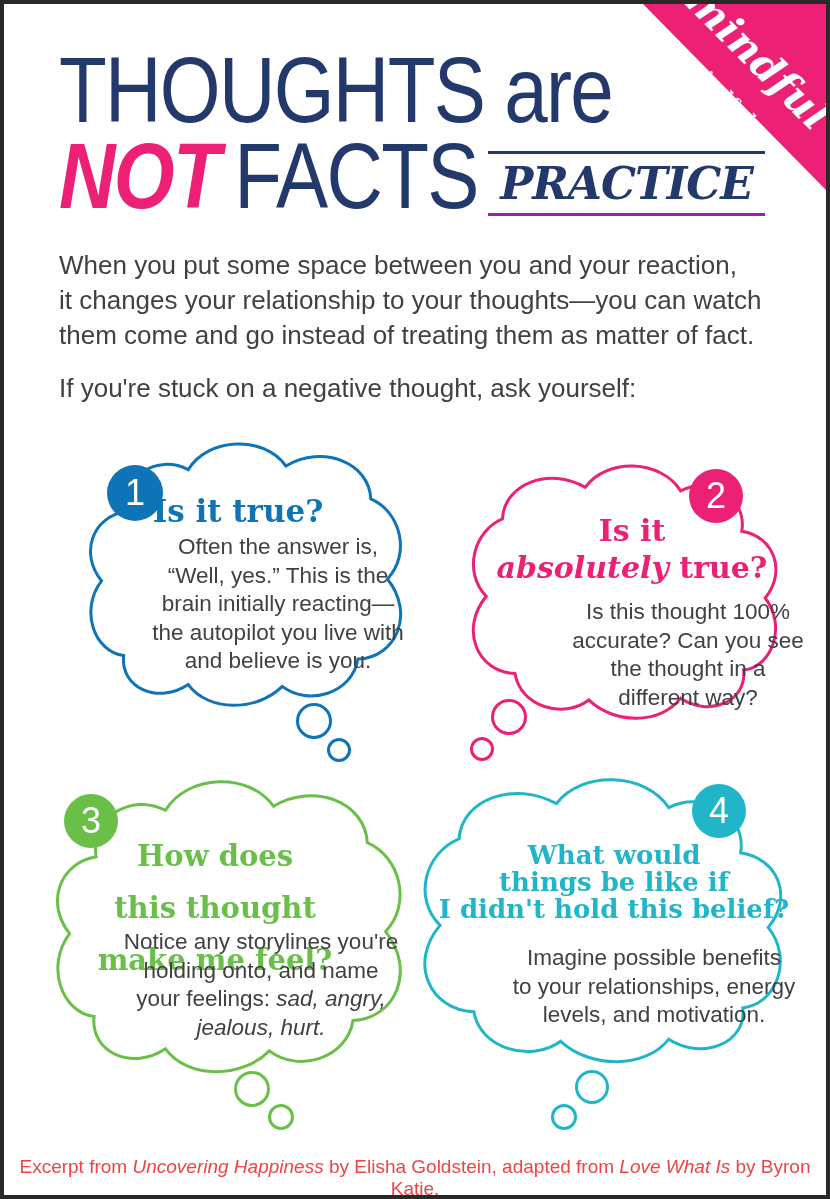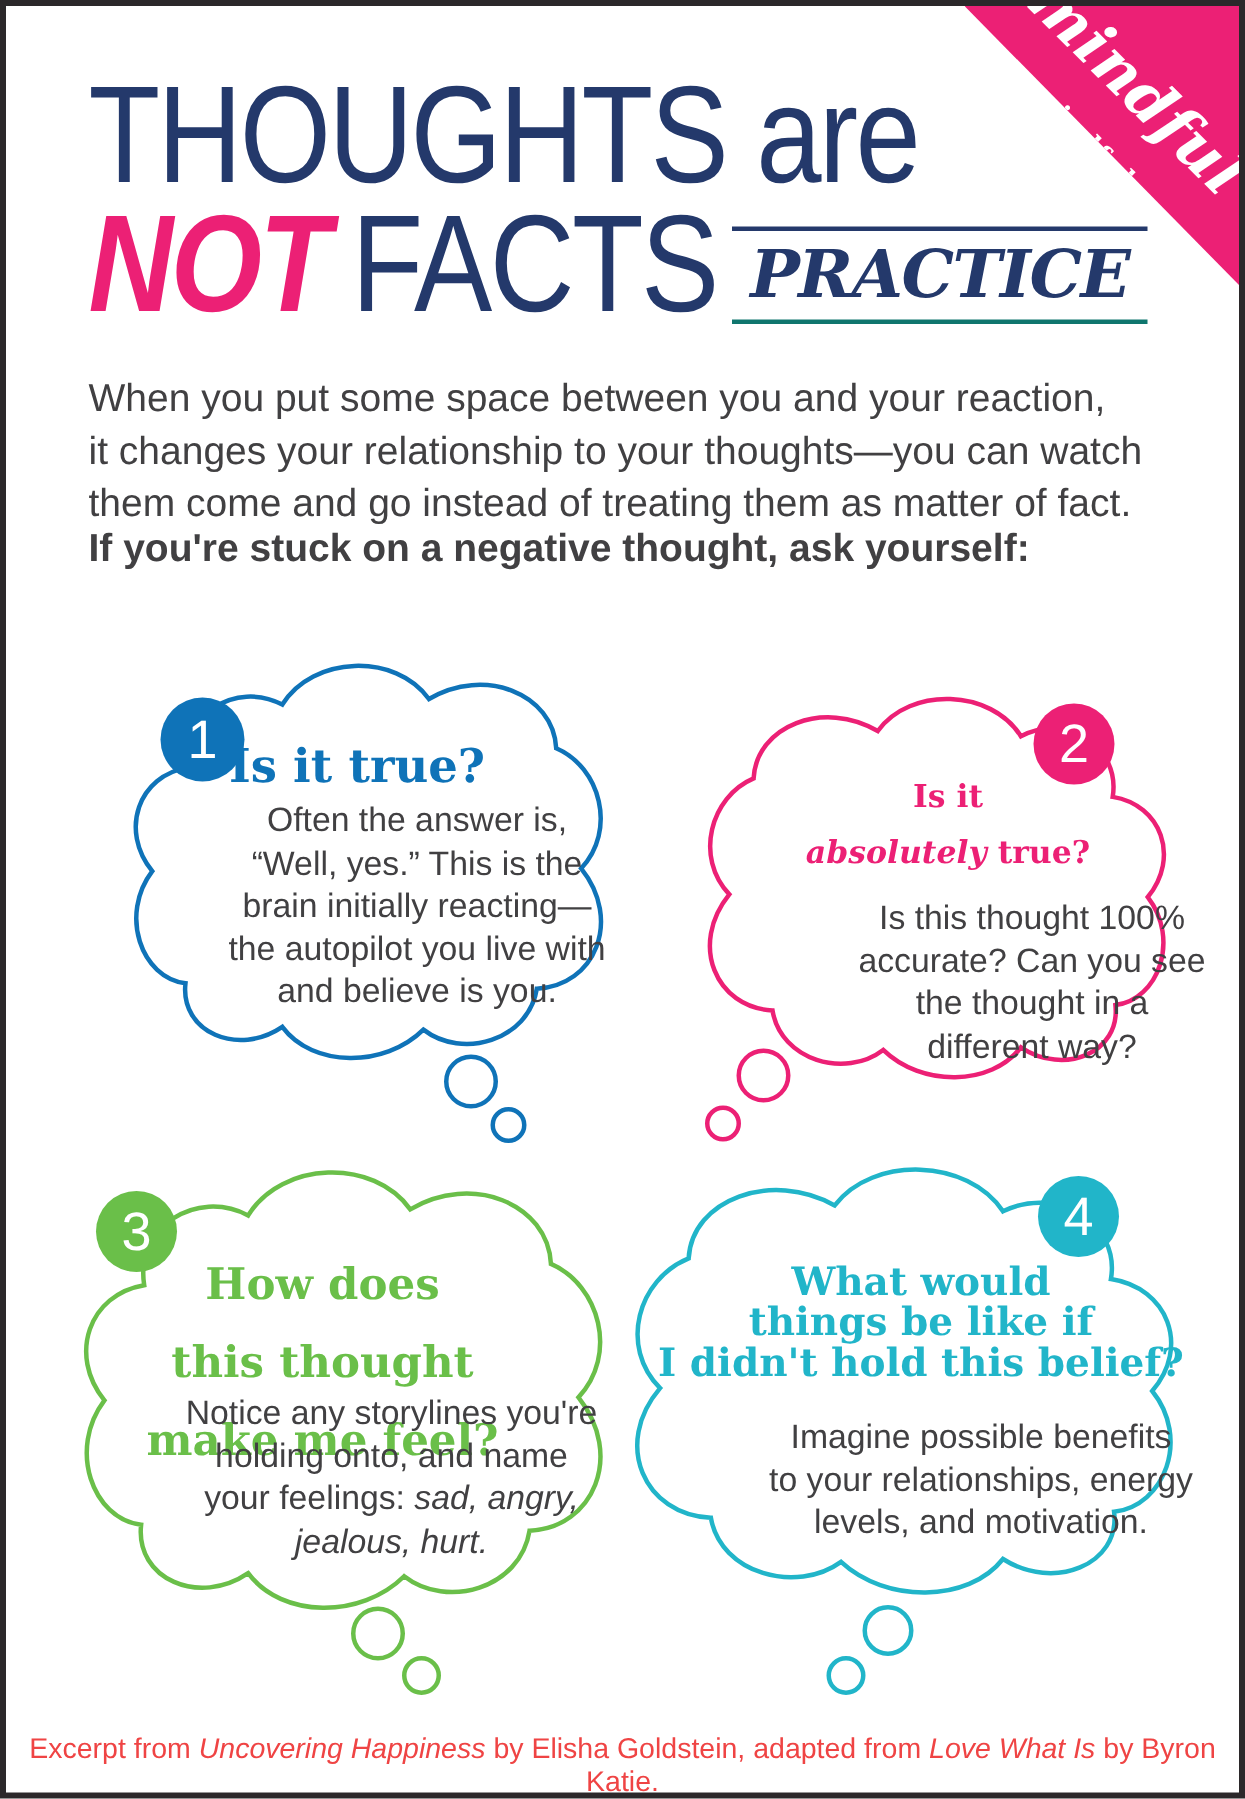--- a/index.html
+++ b/index.html
@@ -36,31 +36,31 @@
   }
   .h-line2 {
     position:absolute; left:55px; top:126px; line-height:1; white-space:nowrap;
     font-size:92px; font-weight:200; letter-spacing:-2px;
     transform:scaleX(.85); transform-origin:left top;
   }
   .h-not { color:#ec2075; font-style:italic; font-weight:600; margin-right:18px; }
   .h-facts { color:#24396b; }
   .practice {
     position:absolute; left:484px; top:147px; width:277px; box-sizing:border-box;
-    border-top:3px solid #24396b; border-bottom:3px solid #0f766e;
+    border-top:3px solid #24396b; border-bottom:3px solid #a21caf;
     padding:7px 0 6px 0; text-align:center;
     font-family:"DejaVu Serif", serif; font-style:italic; font-weight:700;
     font-size:44px; line-height:46px; letter-spacing:-1px; color:#24396b;
   }
 
   
   .intro { position:absolute; left:55px; margin:0; font-size:26px; line-height:35px;
            white-space:pre-line; color:#414042; }
   .intro.p1 { top:244px; }
-  .intro.p2 { top:344px;font-weight:bold; }
+  .intro.p2 { top:367px; }
 
   
   .bubble { position:absolute; }
   .cloud  { position:absolute; overflow:visible; }
   .cloud.mirror { transform:scaleX(-1); }
   .badge {
     position:absolute; border-radius:50%; color:#fff; z-index:3;
     display:flex; align-items:center; justify-content:center;
     font-size:36px; font-weight:300;
   }
@@ -128,21 +128,21 @@
 and believe is you.</div>
     <div class="tail" style="left:234px;top:262px;width:36px;height:36px"></div>
     <div class="tail" style="left:265px;top:297px;width:24px;height:24px"></div>
   </div>
 
   <div class="bubble b2">
     <svg class="cloud mirror" style="left:18px;top:12px;width:324px;height:246px" viewBox="0 0 360 280" preserveAspectRatio="none">
         <use href="#cloudShape"></use>
       </svg>
     <div class="badge" style="left:237px;top:13px;width:54px;height:54px">2</div>
-    <div class="b-title" style="left:14px;top:56px;width:332px;font-size:21px;line-height:37px"><span>Is it
+    <div class="b-title" style="left:14px;top:56px;width:332px;font-size:30px;line-height:37px"><span>Is it
 </span><em>absolutely</em><span> true?</span></div>
     <div class="b-body" style="left:36px;top:142px;width:320px">Is this thought 100%
 accurate? Can you see
 the thought in a
 different way?</div>
     <div class="tail" style="left:39px;top:243px;width:36px;height:36px"></div>
     <div class="tail" style="left:18px;top:281px;width:24px;height:24px"></div>
   </div>
 
   <div class="bubble b3">

